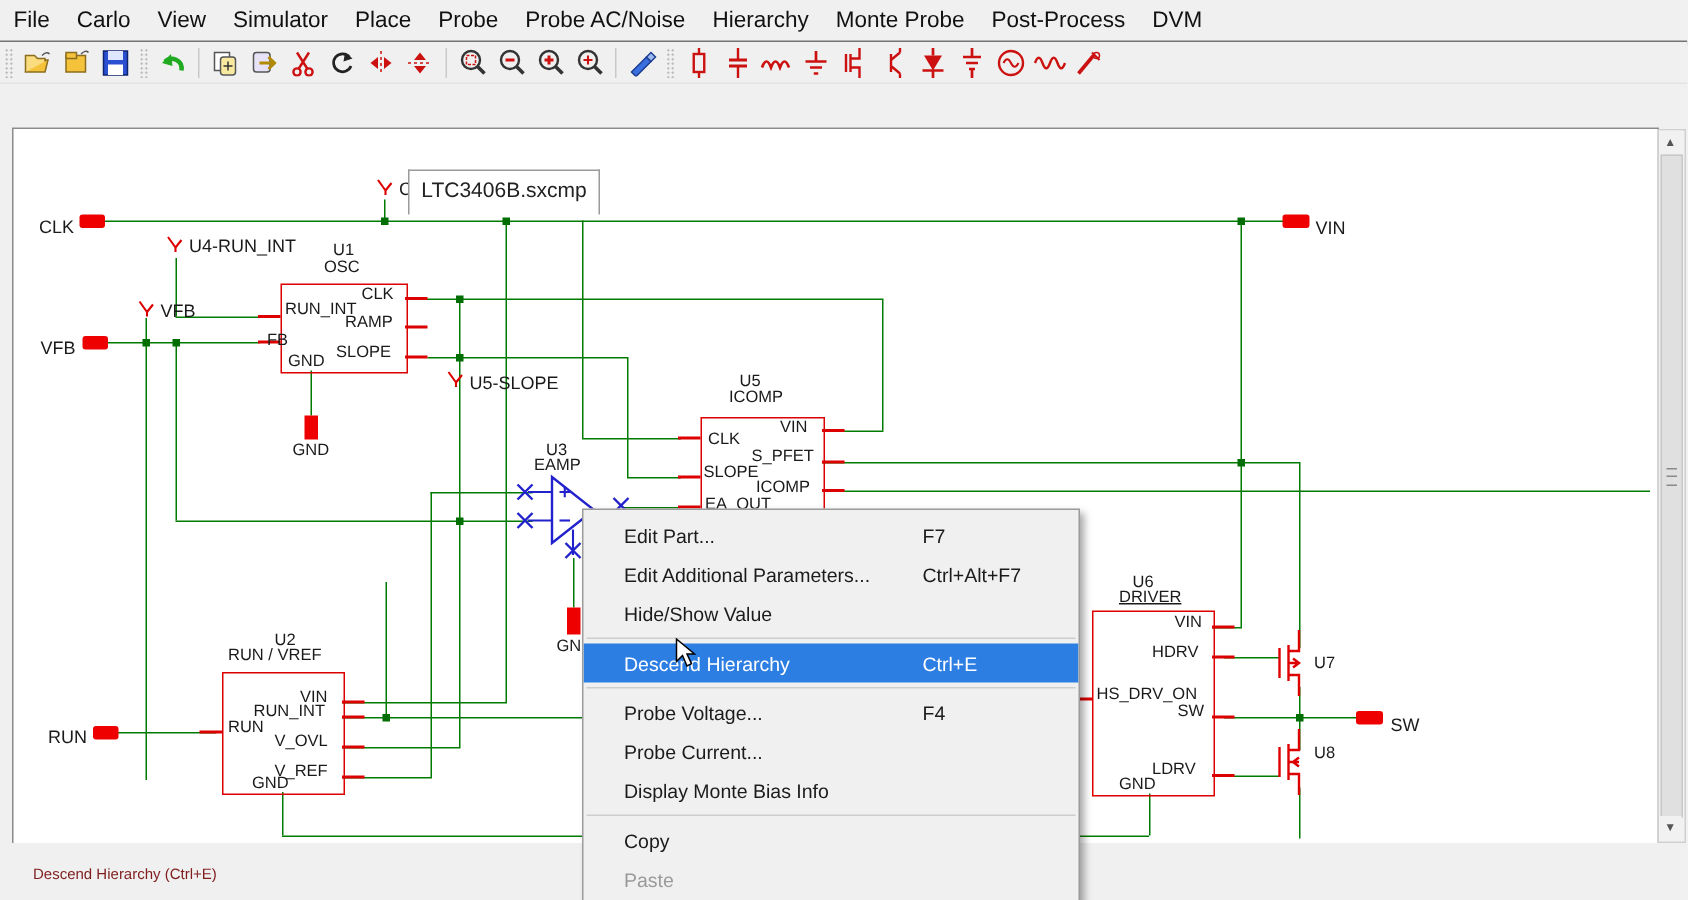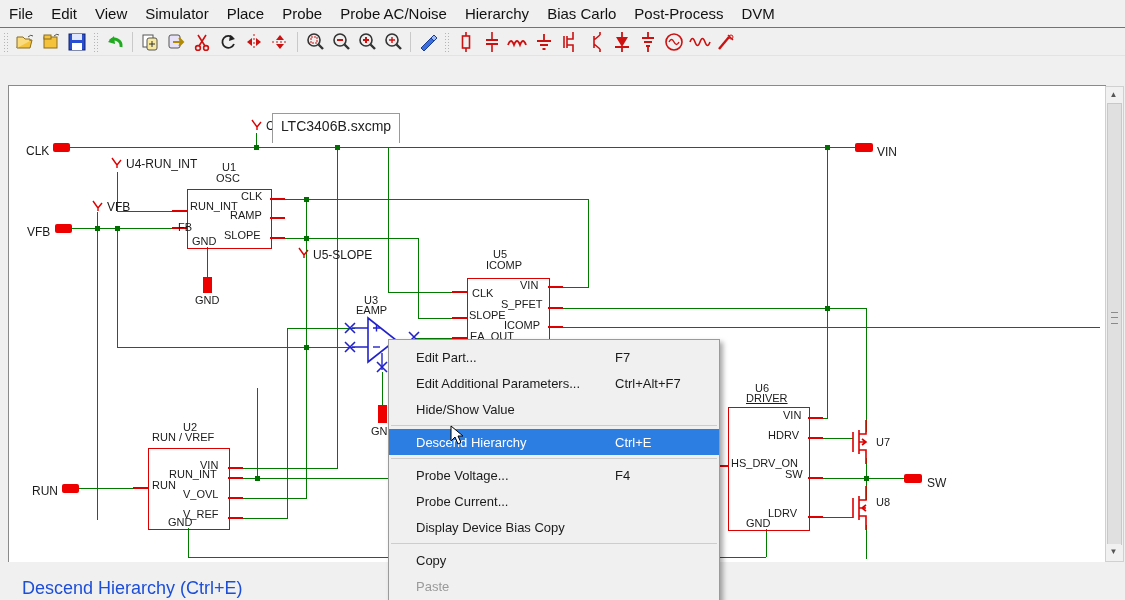--- a/index.html
+++ b/index.html
@@ -65,39 +65,39 @@
   .cmi{height:26px;display:flex;align-items:center;font-size:13px;color:#1b1b1b;}
   .cmi .lab{padding-left:27px;flex:0 0 199px;}
   .cmi .sc{padding-left:0;color:#1b1b1b;}
   .cmi.hl{background:#2d7ee3;color:#ffffff;}
   .cmi.hl .sc{color:#ffffff;}
   .cmi.dis{color:#9a9a9a;}
   .csep{height:1px;background:#cdcdcd;margin:3px 2px;}
 
   
   #statusbar{position:absolute;left:0;top:562px;width:1125px;height:38px;background:#f0f0f0;}
-  #status-text{position:absolute;left:22px;top:16px;font-size:18px;color:#1d4ed8;}
+  #status-text{position:absolute;left:22px;top:16px;font-size:10px;color:#7f1d1d;}
 
   svg{display:block;}
 </style>
 </head>
 <body>
 
 <div id="app">
 
   <div id="menubar">
     <span class="menu-item">File</span>
-    <span class="menu-item">Edit</span>
+    <span class="menu-item">Carlo</span>
     <span class="menu-item">View</span>
     <span class="menu-item">Simulator</span>
     <span class="menu-item">Place</span>
     <span class="menu-item">Probe</span>
     <span class="menu-item">Probe AC/Noise</span>
     <span class="menu-item">Hierarchy</span>
-    <span class="menu-item">Bias Carlo</span>
+    <span class="menu-item">Monte Probe</span>
     <span class="menu-item">Post-Process</span>
     <span class="menu-item">DVM</span>
   </div>
 
   <div id="toolbar">
     <div class="tgrip"></div>
     <div class="tbtn">
       <svg width="20" height="18">
           <path d="M2 15 L4 7 H17 L15 15 Z" fill="#f5c23c" stroke="#8a6d1d"></path>
           <path d="M2 15 V4 H8 L10 6 H15 V8" fill="#fadb7e" stroke="#8a6d1d"></path>
@@ -477,21 +477,21 @@
     </div>
     <div class="csep"></div>
     <div class="cmi">
       <span class="lab">Probe Voltage...</span>
       <span class="sc">F4</span>
     </div>
     <div class="cmi">
       <span class="lab">Probe Current...</span>
     </div>
     <div class="cmi">
-      <span class="lab">Display Device Bias Copy</span>
+      <span class="lab">Display Monte Bias Info</span>
     </div>
     <div class="csep"></div>
     <div class="cmi">
       <span class="lab">Copy</span>
     </div>
     <div class="cmi dis">
       <span class="lab">Paste</span>
     </div>
 
   </div>

